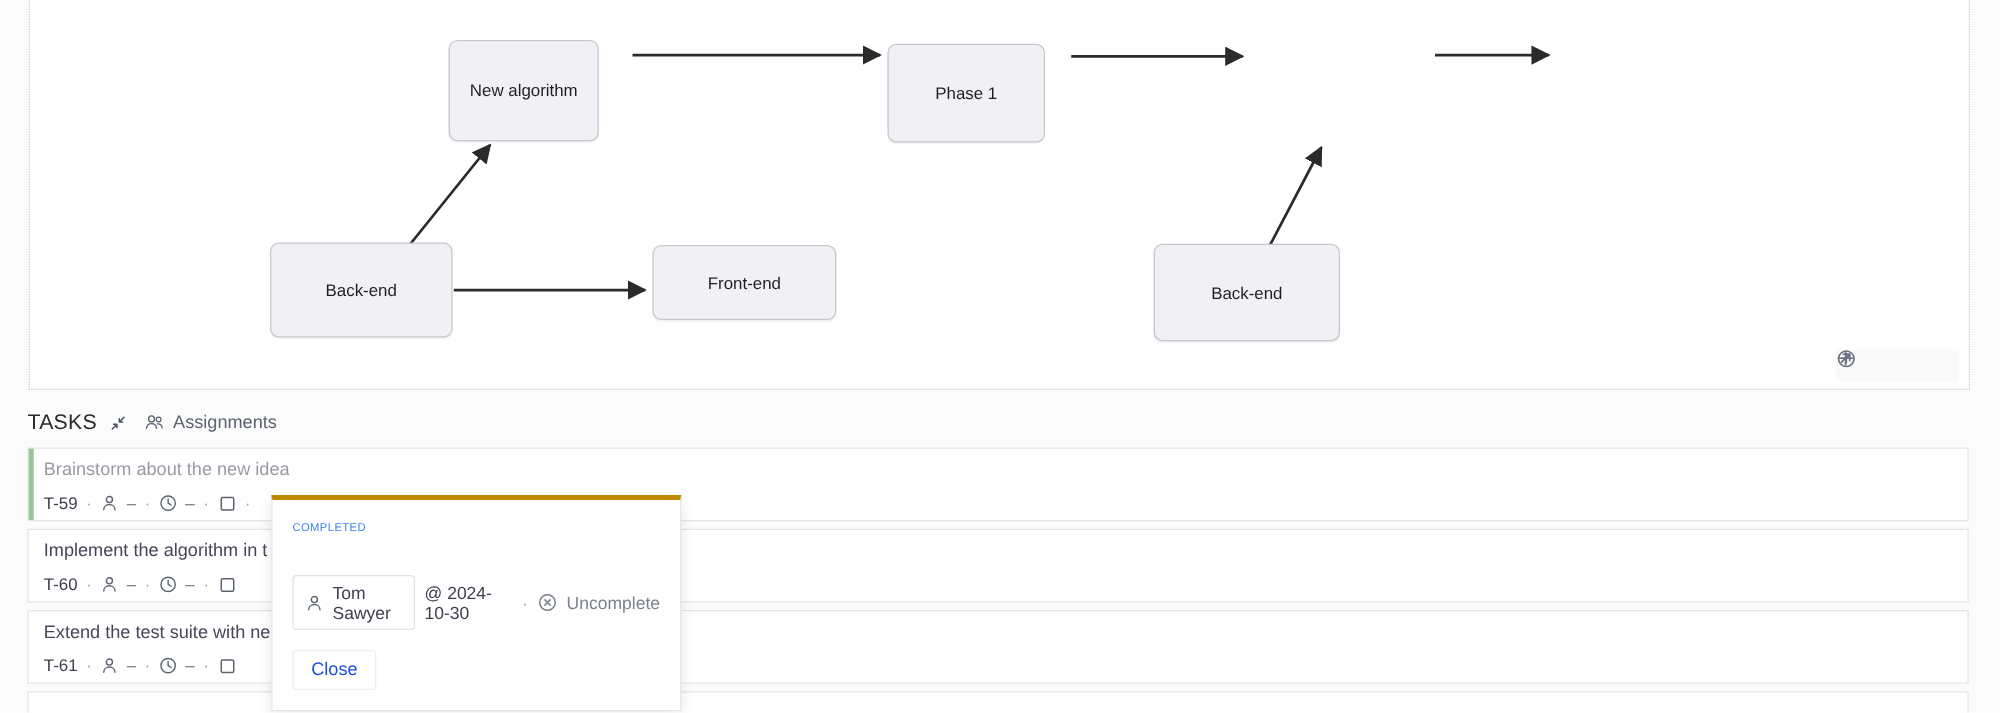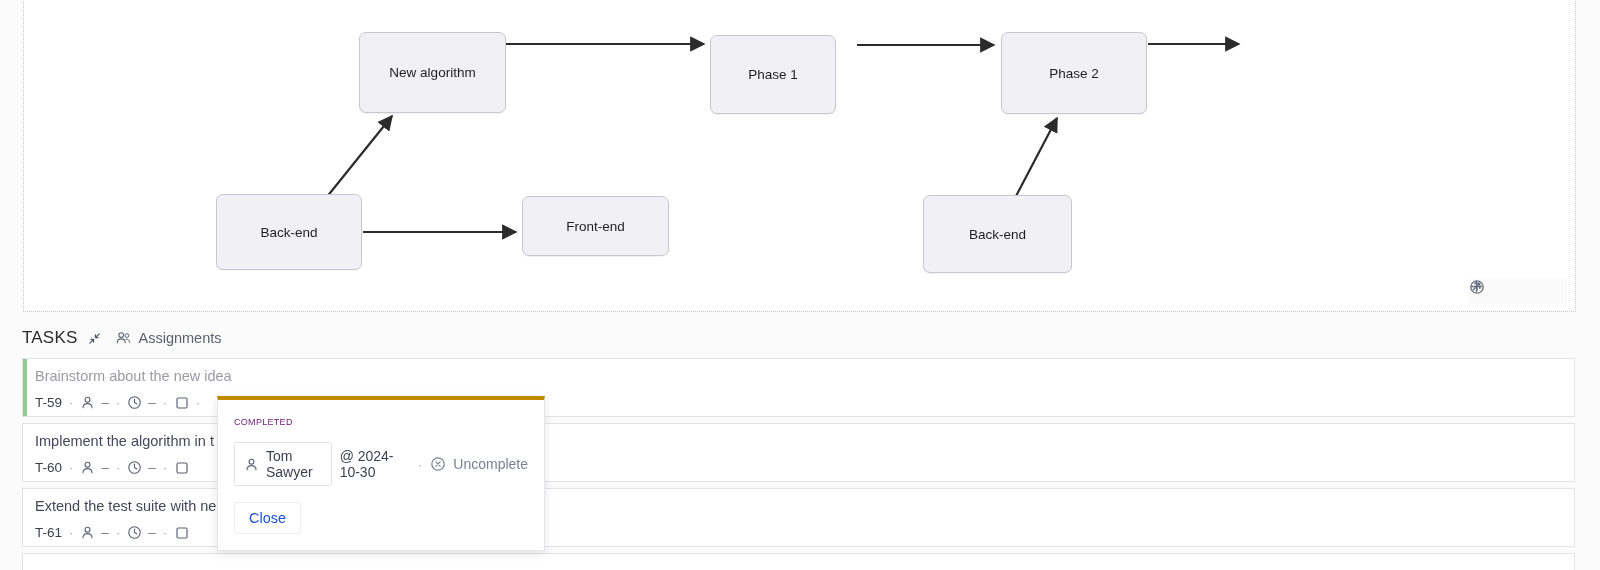--- a/index.html
+++ b/index.html
@@ -121,25 +121,25 @@
     background: #ffffff;
     border: 1px solid #e6e6ea;
     border-top: 4px solid #c08a00;
     box-shadow: 0 3px 10px rgba(0,0,0,0.10);
     box-sizing: border-box;
     padding: 14px 16px 16px 16px;
     z-index: 40;
   }
   .popup-label {
     font-size: 12.5px;
-    color: #701a75;
+    color: #3b82f6;
     font-variant: small-caps;
     text-transform: lowercase;
     letter-spacing: 0.3px;
-    margin-bottom: 14px;
+    margin-bottom: 32px;
   }
   .popup-row { display: flex; align-items: center; gap: 8px; }
   .person-chip {
     display: flex; align-items: center; gap: 7px;
     border: 1px solid #e2e2e7;
     border-radius: 3px;
     padding: 5px 9px;
     font-size: 14px;
     color: #3d3f4d;
     background: #fff;
@@ -187,28 +187,25 @@
 
         <line x1="1124" y1="48" x2="1215" y2="48" stroke="#2b2b2b" stroke-width="2.2" marker-end="url(#arrow)"></line>
 
         <line x1="302" y1="202" x2="368" y2="120" stroke="#2b2b2b" stroke-width="2.2" marker-end="url(#arrow)"></line>
 
         <line x1="339" y1="236" x2="492" y2="236" stroke="#2b2b2b" stroke-width="2.2" marker-end="url(#arrow)"></line>
 
         <line x1="991" y1="202" x2="1033" y2="122" stroke="#2b2b2b" stroke-width="2.2" marker-end="url(#arrow)"></line>
       </svg>
 
-      <div class="node" style="left:335px; top:36px; width:147px; height:81px;">
+      <div class="node" style="left:335px; top:36px; width:120px; height:81px;">
         <span>New algorithm</span>
       </div>
       <div class="node" style="left:686px; top:39px; width:126px; height:79px;">
         <span>Phase 1</span>
-      </div>
-      <div class="node" style="left:977px; top:36px; width:146px; height:82px;">
-        <span>Phase 2</span>
       </div>
       <div class="node" style="left:192px; top:198px; width:146px; height:76px;">
         <span>Back-end</span>
       </div>
       <div class="node" style="left:498px; top:200px; width:147px; height:60px;">
         <span>Front-end</span>
       </div>
       <div class="node" style="left:899px; top:199px; width:149px; height:78px;">
         <span>Back-end</span>
       </div>

